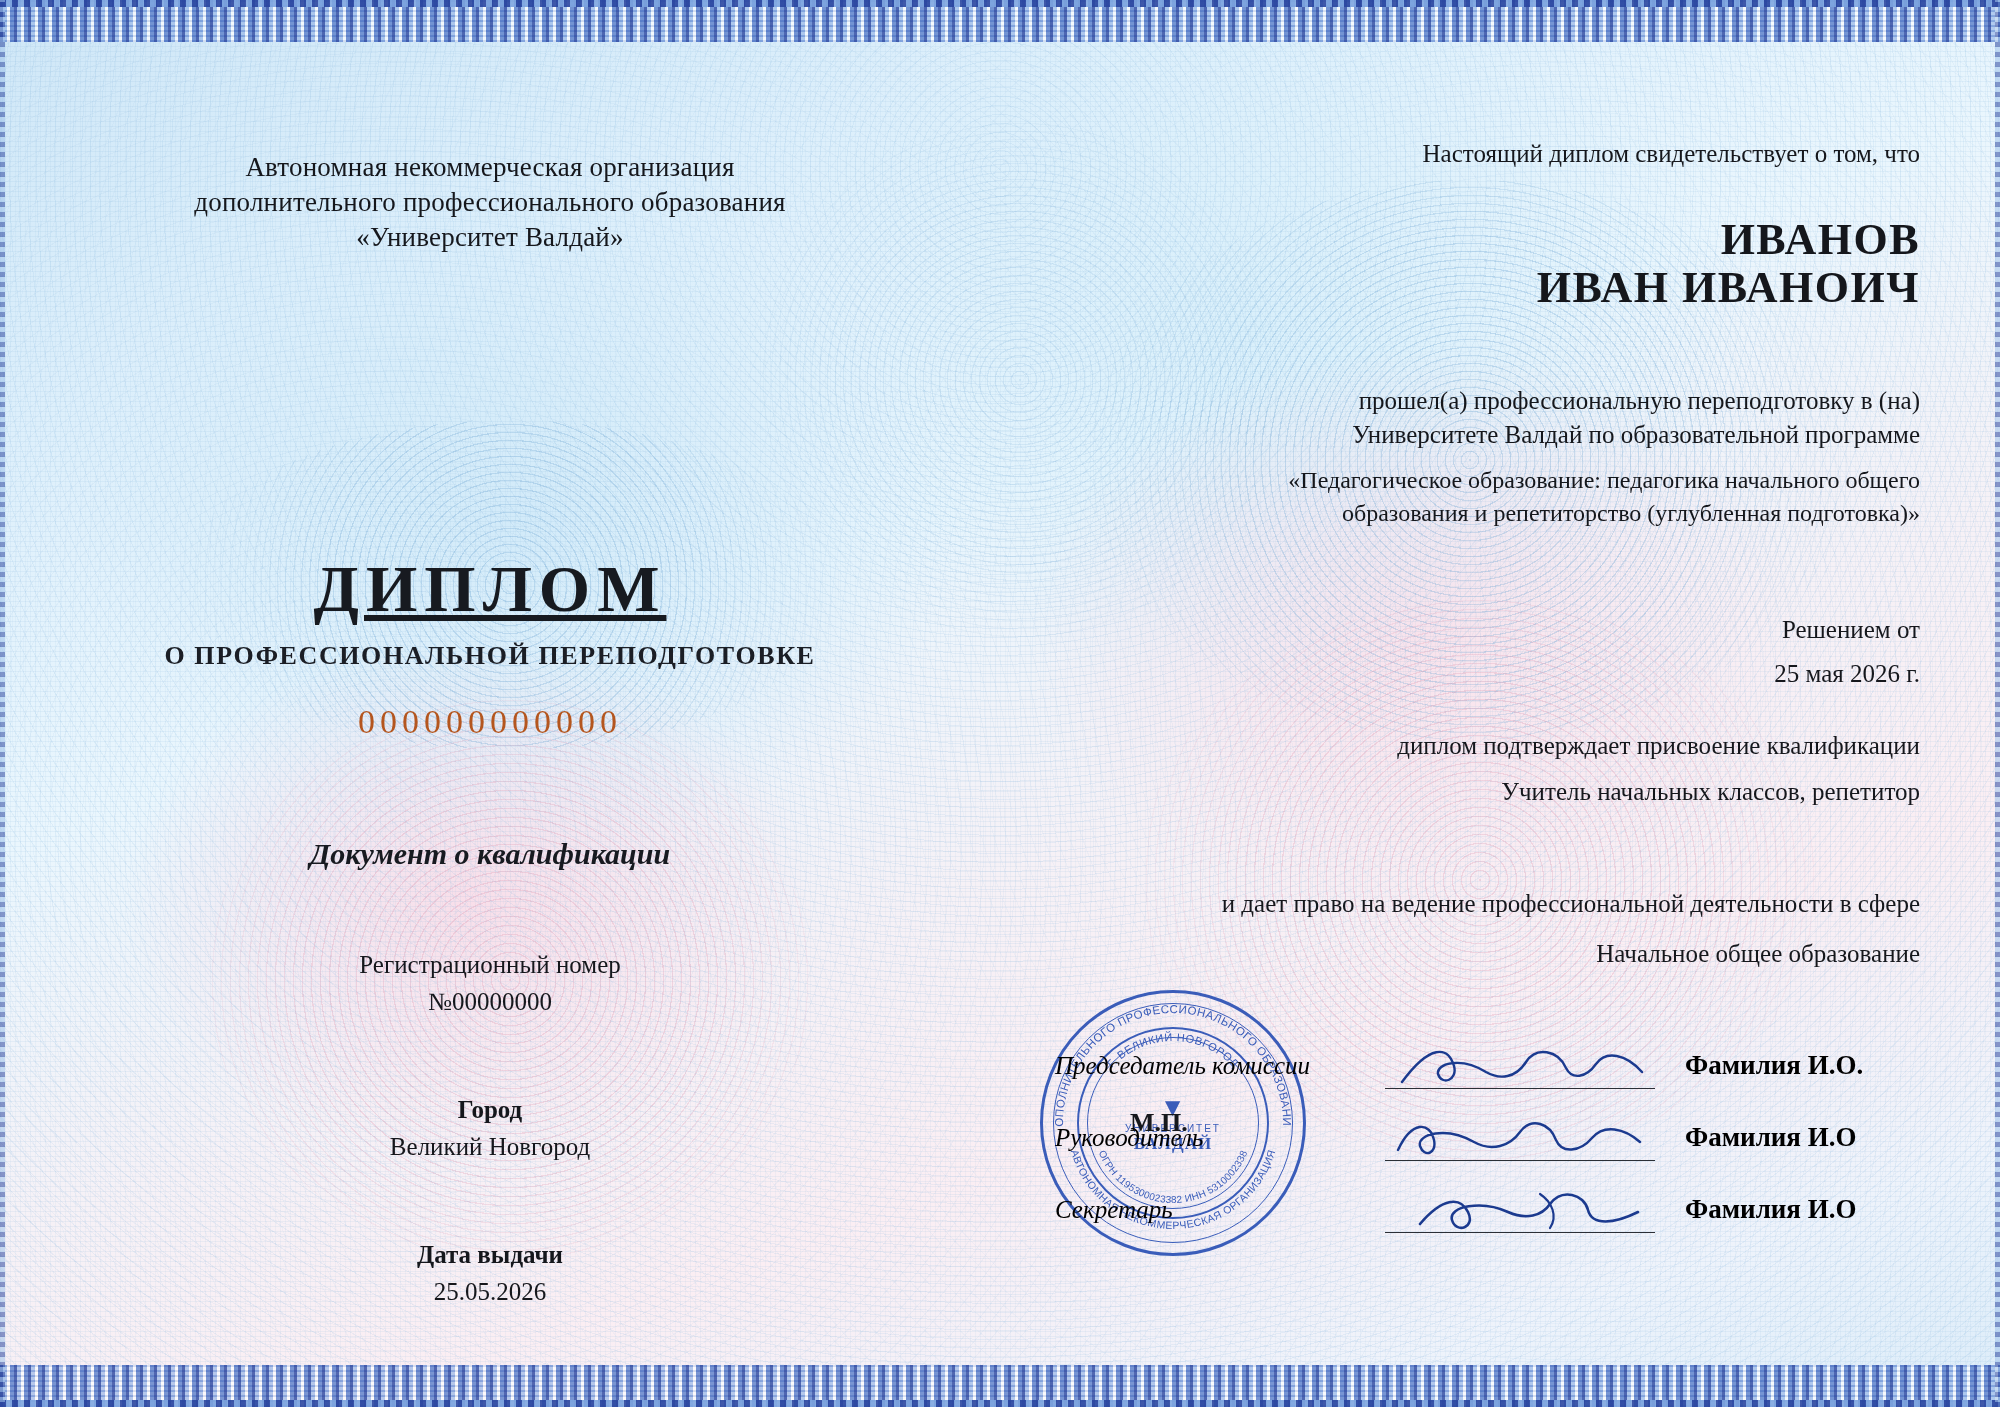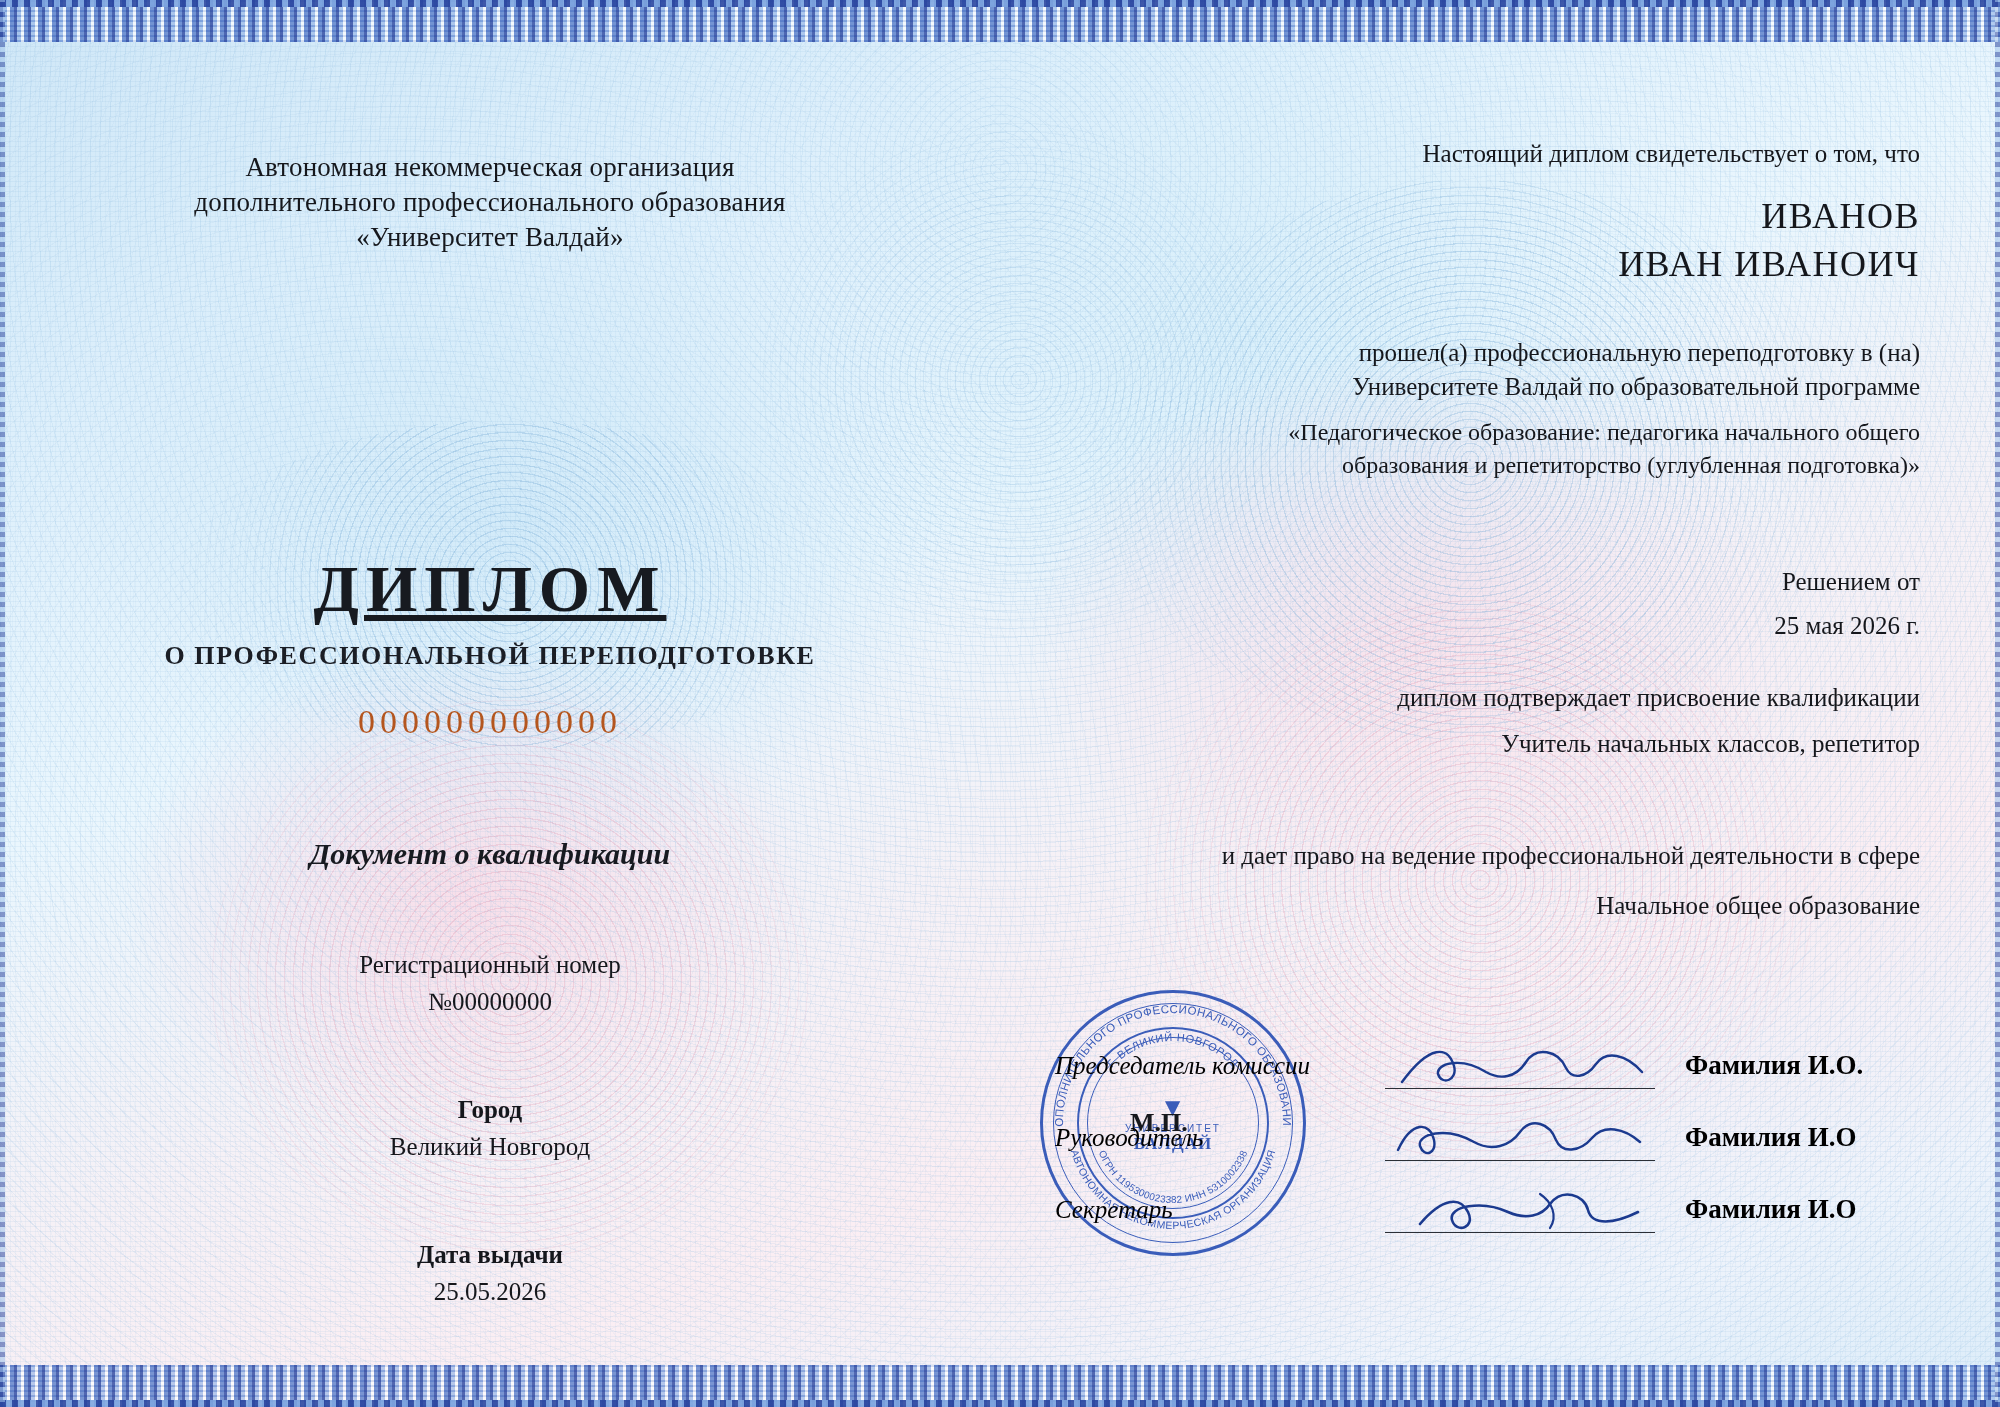--- a/index.html
+++ b/index.html
@@ -166,28 +166,28 @@
     margin-top: 9px;
     font-size: 25px;
   }
   .field-block.reg .field-label { font-weight: 400; }
 
   
   .r-lead {
     font-size: 25px;
   }
   .r-name {
-    margin-top: 24px;
-    font-size: 36px;
-    font-weight: 400;
+    margin-top: 48px;
+    font-size: 44px;
+    font-weight: 700;
     letter-spacing: 1.5px;
     line-height: 48px;
   }
   .r-prog-intro {
-    margin-top: 48px;
+    margin-top: 72px;
     font-size: 25px;
     line-height: 34px;
   }
   .r-prog-name {
     margin-top: 12px;
     font-size: 24px;
     line-height: 33px;
   }
   .r-decision-label {
     margin-top: 86px;

